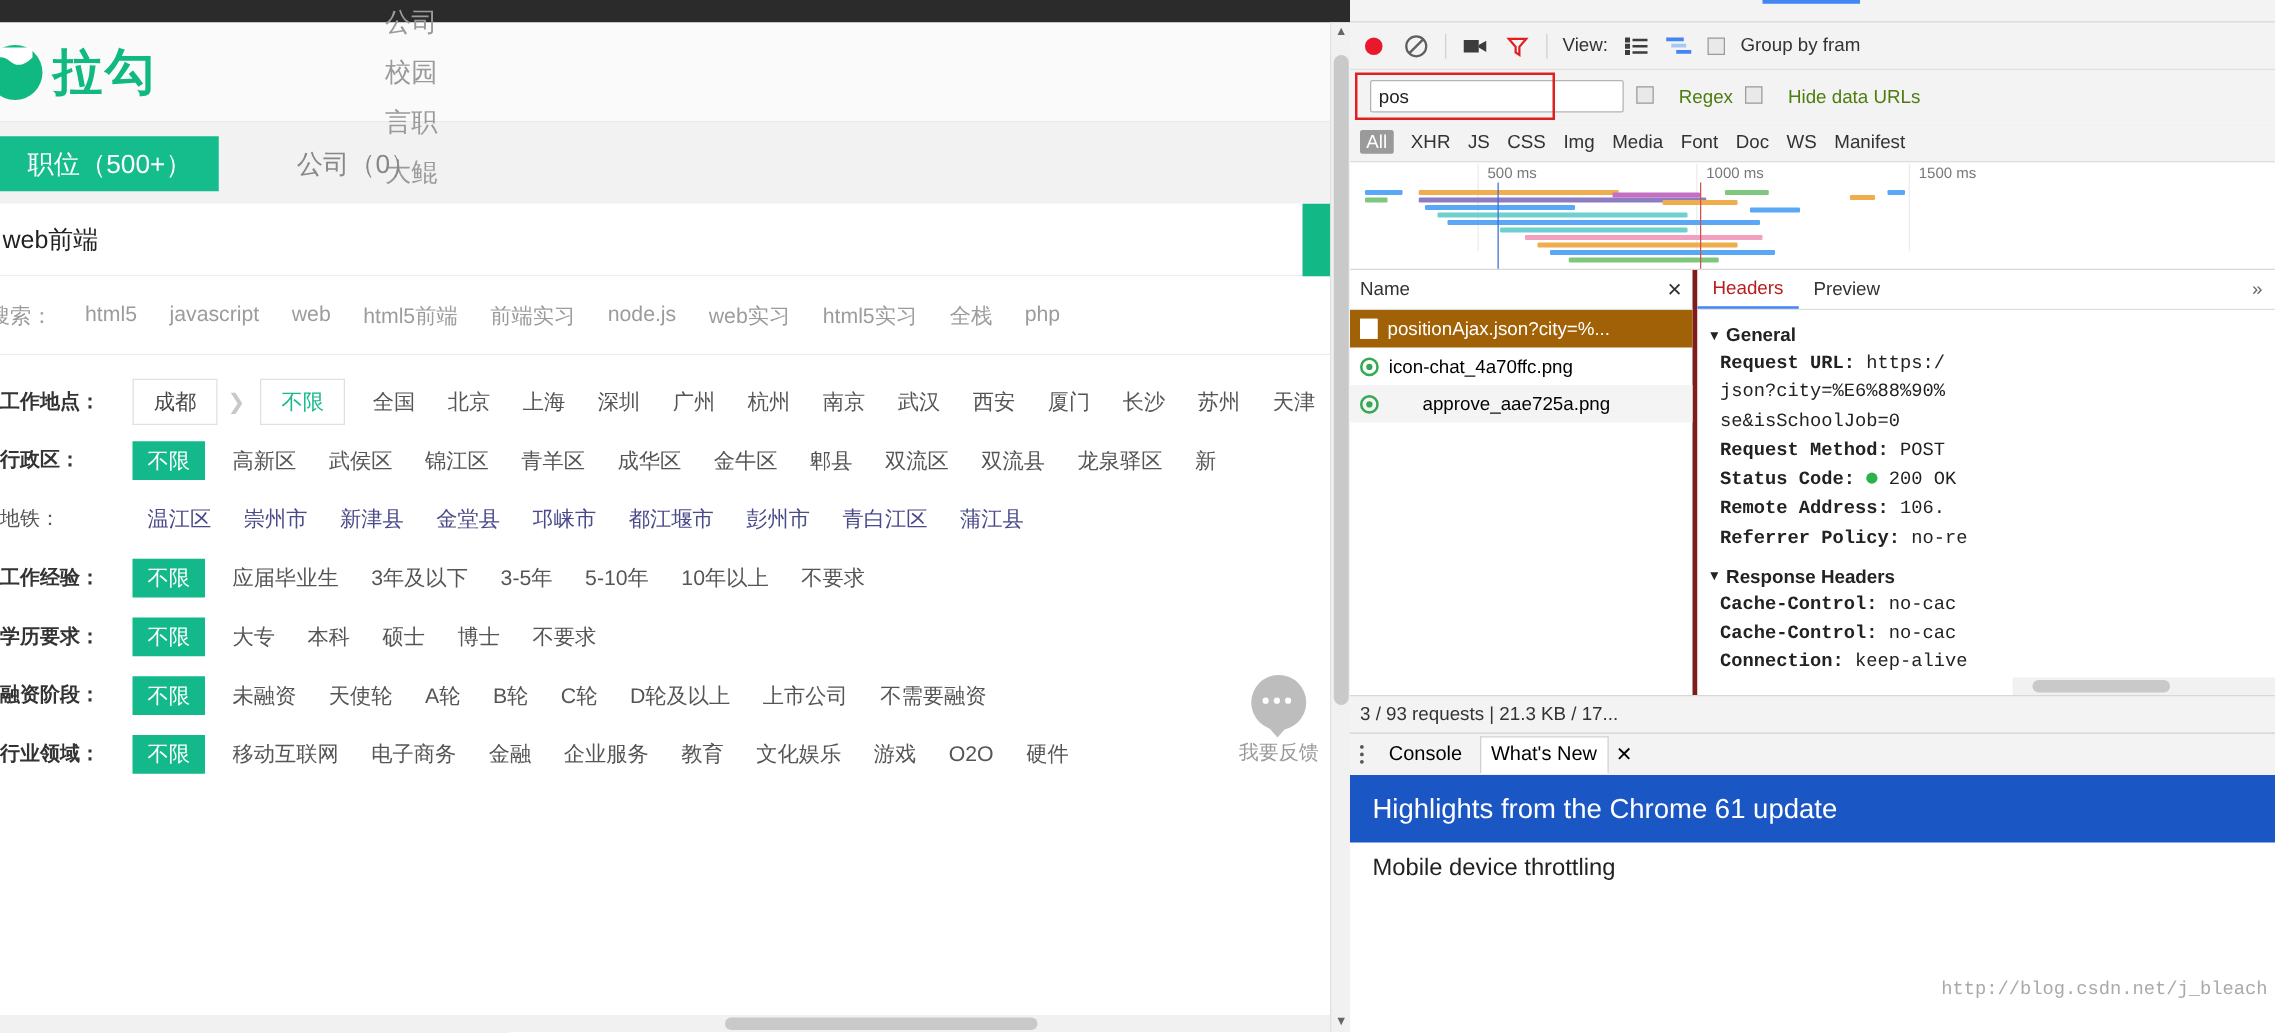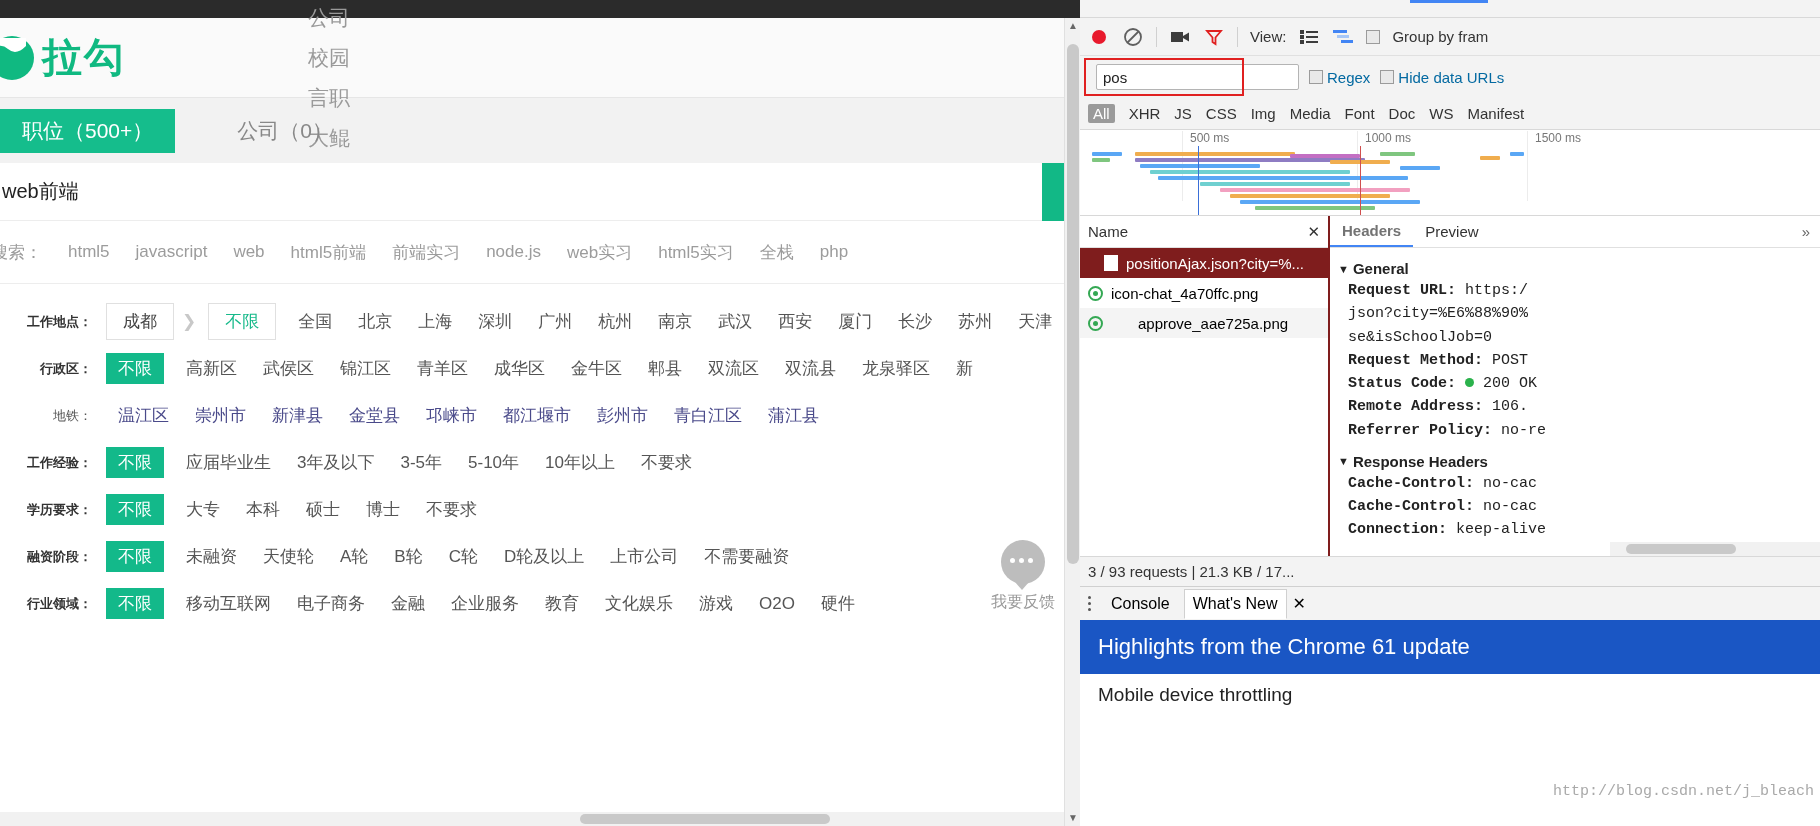--- a/index.html
+++ b/index.html
@@ -34,21 +34,21 @@
   #search-btn { position:absolute; right:0; top:0; width:38px; height:58px; background:#12b886;
                 border:none; cursor:pointer; }
 
   #kw-row { height:62px; background:#fff; display:flex; align-items:center; flex-wrap:nowrap;
             overflow:hidden; }
   .kw-label { font-size:17px; color:#9c9c9c; white-space:nowrap; margin-left:-26px; }
   .kw { font-size:17px; color:#9c9c9c; margin-left:26px; cursor:pointer; white-space:nowrap; }
 
   #filters { background:#fff; border-top:1px solid #ededed; padding-top:14px; }
   .frow { display:flex; align-items:center; height:47px; white-space:nowrap; overflow:hidden; }
-  .frow-label { font-size:13px; color:#333; font-weight:bold; min-width:96px; text-align:right;
+  .frow-label { font-size:16px; color:#333; font-weight:bold; min-width:96px; 
                 padding-right:4px; }
   .frow-label.light { font-weight:normal; color:#555; }
   .sel-box { border:1px solid #e0e0e0; background:#fff; padding:6px 16px; font-size:17px; color:#444;
              margin-left:10px; }
   .chev { color:#c8c8c8; font-size:17px; margin:0 8px; }
   .tag-outline { border:1px solid #e0e0e0; background:#fff; color:#16b98a; font-size:17px;
                  padding:6px 16px; margin-left:4px; }
   .tag-green { background:#13b98a; color:#fff; font-size:17px; padding:4px 12px; margin-left:10px; }
   .opt { font-size:17px; color:#555; margin-left:26px; cursor:pointer; }
   .opt.sub { color:#4a4a8a; }
@@ -92,54 +92,54 @@
   .tb-label { font-size:15px; color:#333; }
   .chk { width:14px; height:14px; border:1px solid #9b9b9b; background:#e9e9e9; display:inline-block; }
 
   #dt-filterbar { height:42px; display:flex; align-items:center; padding:0 8px; gap:10px;
                   background:#f3f3f3; position:relative; }
   #filter-highlight { position:absolute; left:4px; top:2px; width:160px; height:38px;
                       border:2px solid #e02020; }
   #filter-input { width:203px; height:26px; border:1px solid #b4b4b4; border-radius:2px;
                   font-size:15px; padding:2px 6px; outline:none; color:#222; background:#fff;
                   margin-left:8px; }
-  .chk-label { font-size:15px; color:#0369a1; display:flex; align-items:center; gap:4px; }
+  .chk-label { font-size:15px; color:#4d7c0f; display:flex; align-items:flex-start; gap:20px; }
 
   #dt-types { height:32px; display:flex; align-items:center; gap:14px; padding:0 8px;
               background:#f3f3f3; border-bottom:1px solid #d8d8d8; font-size:15px; color:#333; }
   #dt-types .type.active { background:#9a9a9a; color:#fff; padding:1px 5px; border-radius:2px; }
   #dt-types .type { cursor:pointer; }
 
   #dt-timeline { height:86px; background:#fff; border-bottom:1px solid #d8d8d8; position:relative;
                  overflow:hidden; }
   .tl-ticks { position:relative; height:16px; font-size:12px; color:#777; }
   .tl-tick { position:absolute; top:1px; }
   .tl-tick:after { content:""; position:absolute; left:-8px; top:0; width:1px; height:70px; background:#ececec; }
   .bar { position:absolute; height:4px; border-radius:1px; }
   .vline { position:absolute; top:16px; width:1px; height:70px; }
 
   #dt-split { display:flex; height:340px; }
-  #net-list { width:250px; border-right:2px solid #7f1d1d; background:#fff; }
+  #net-list { width:278px; border-right:4px solid #7f1d1d; background:#fff; }
   .nl-head { height:32px; display:flex; align-items:center; justify-content:space-between;
              padding:0 8px; font-size:15px; color:#333; border-bottom:1px solid #e0e0e0; }
   .nl-row { height:30px; display:flex; align-items:center; gap:8px; padding:0 8px; font-size:15px; }
-  .nl-row.sel { background:#7f1d1d; color:#fff;justify-content:center; }
+  .nl-row.sel { background:#a16207; color:#fff; }
   .nl-row.alt { background:#f4f4f4;gap:35px; }
   .file-ico { width:14px; height:16px; border:1px solid #888; background:#fff; flex:none; }
   .nl-row.sel .file-ico { border-color:#fff; }
   .img-ico { width:15px; height:15px; border-radius:50%; border:2px solid #34a853; flex:none;
              display:flex; align-items:center; justify-content:center; }
   .img-ico i { width:5px; height:5px; background:#34a853; border-radius:50%; display:block; }
   .nl-name { overflow:hidden; white-space:nowrap; text-overflow:ellipsis; }
 
   #net-detail { flex:1; background:#fff; position:relative; }
   .det-tabs { height:32px; display:flex; align-items:center; gap:0; border-bottom:1px solid #e0e0e0;
               font-size:15px; }
   .det-tab { padding:6px 12px; color:#333; cursor:pointer; }
-  .det-tab.active { border-bottom:2px solid #4285f4; color:#737373;font-weight:bold; }
+  .det-tab.active { border-bottom:2px solid #4285f4; color:#b91c1c; }
   .det-more { margin-left:auto; padding-right:10px; color:#666; }
   .det-body { padding:6px 8px; font-size:15px; color:#222; font-family:"Liberation Mono","DejaVu Sans Mono",monospace; }
   .det-sec { font-weight:bold; margin:6px 0 4px; display:flex; align-items:center; gap:4px;
              font-family:"Liberation Sans",sans-serif; }
   .tri { font-size:11px; }
   .det-kv { margin:3px 0 3px 10px; line-height:1.35; white-space:nowrap; overflow:hidden; }
   .det-k { font-weight:bold; }
   .status-dot { width:9px; height:9px; border-radius:50%; background:#2bb24c; display:inline-block; }
 
   #dt-status { height:30px; display:flex; align-items:center; padding:0 8px; font-size:15px;

